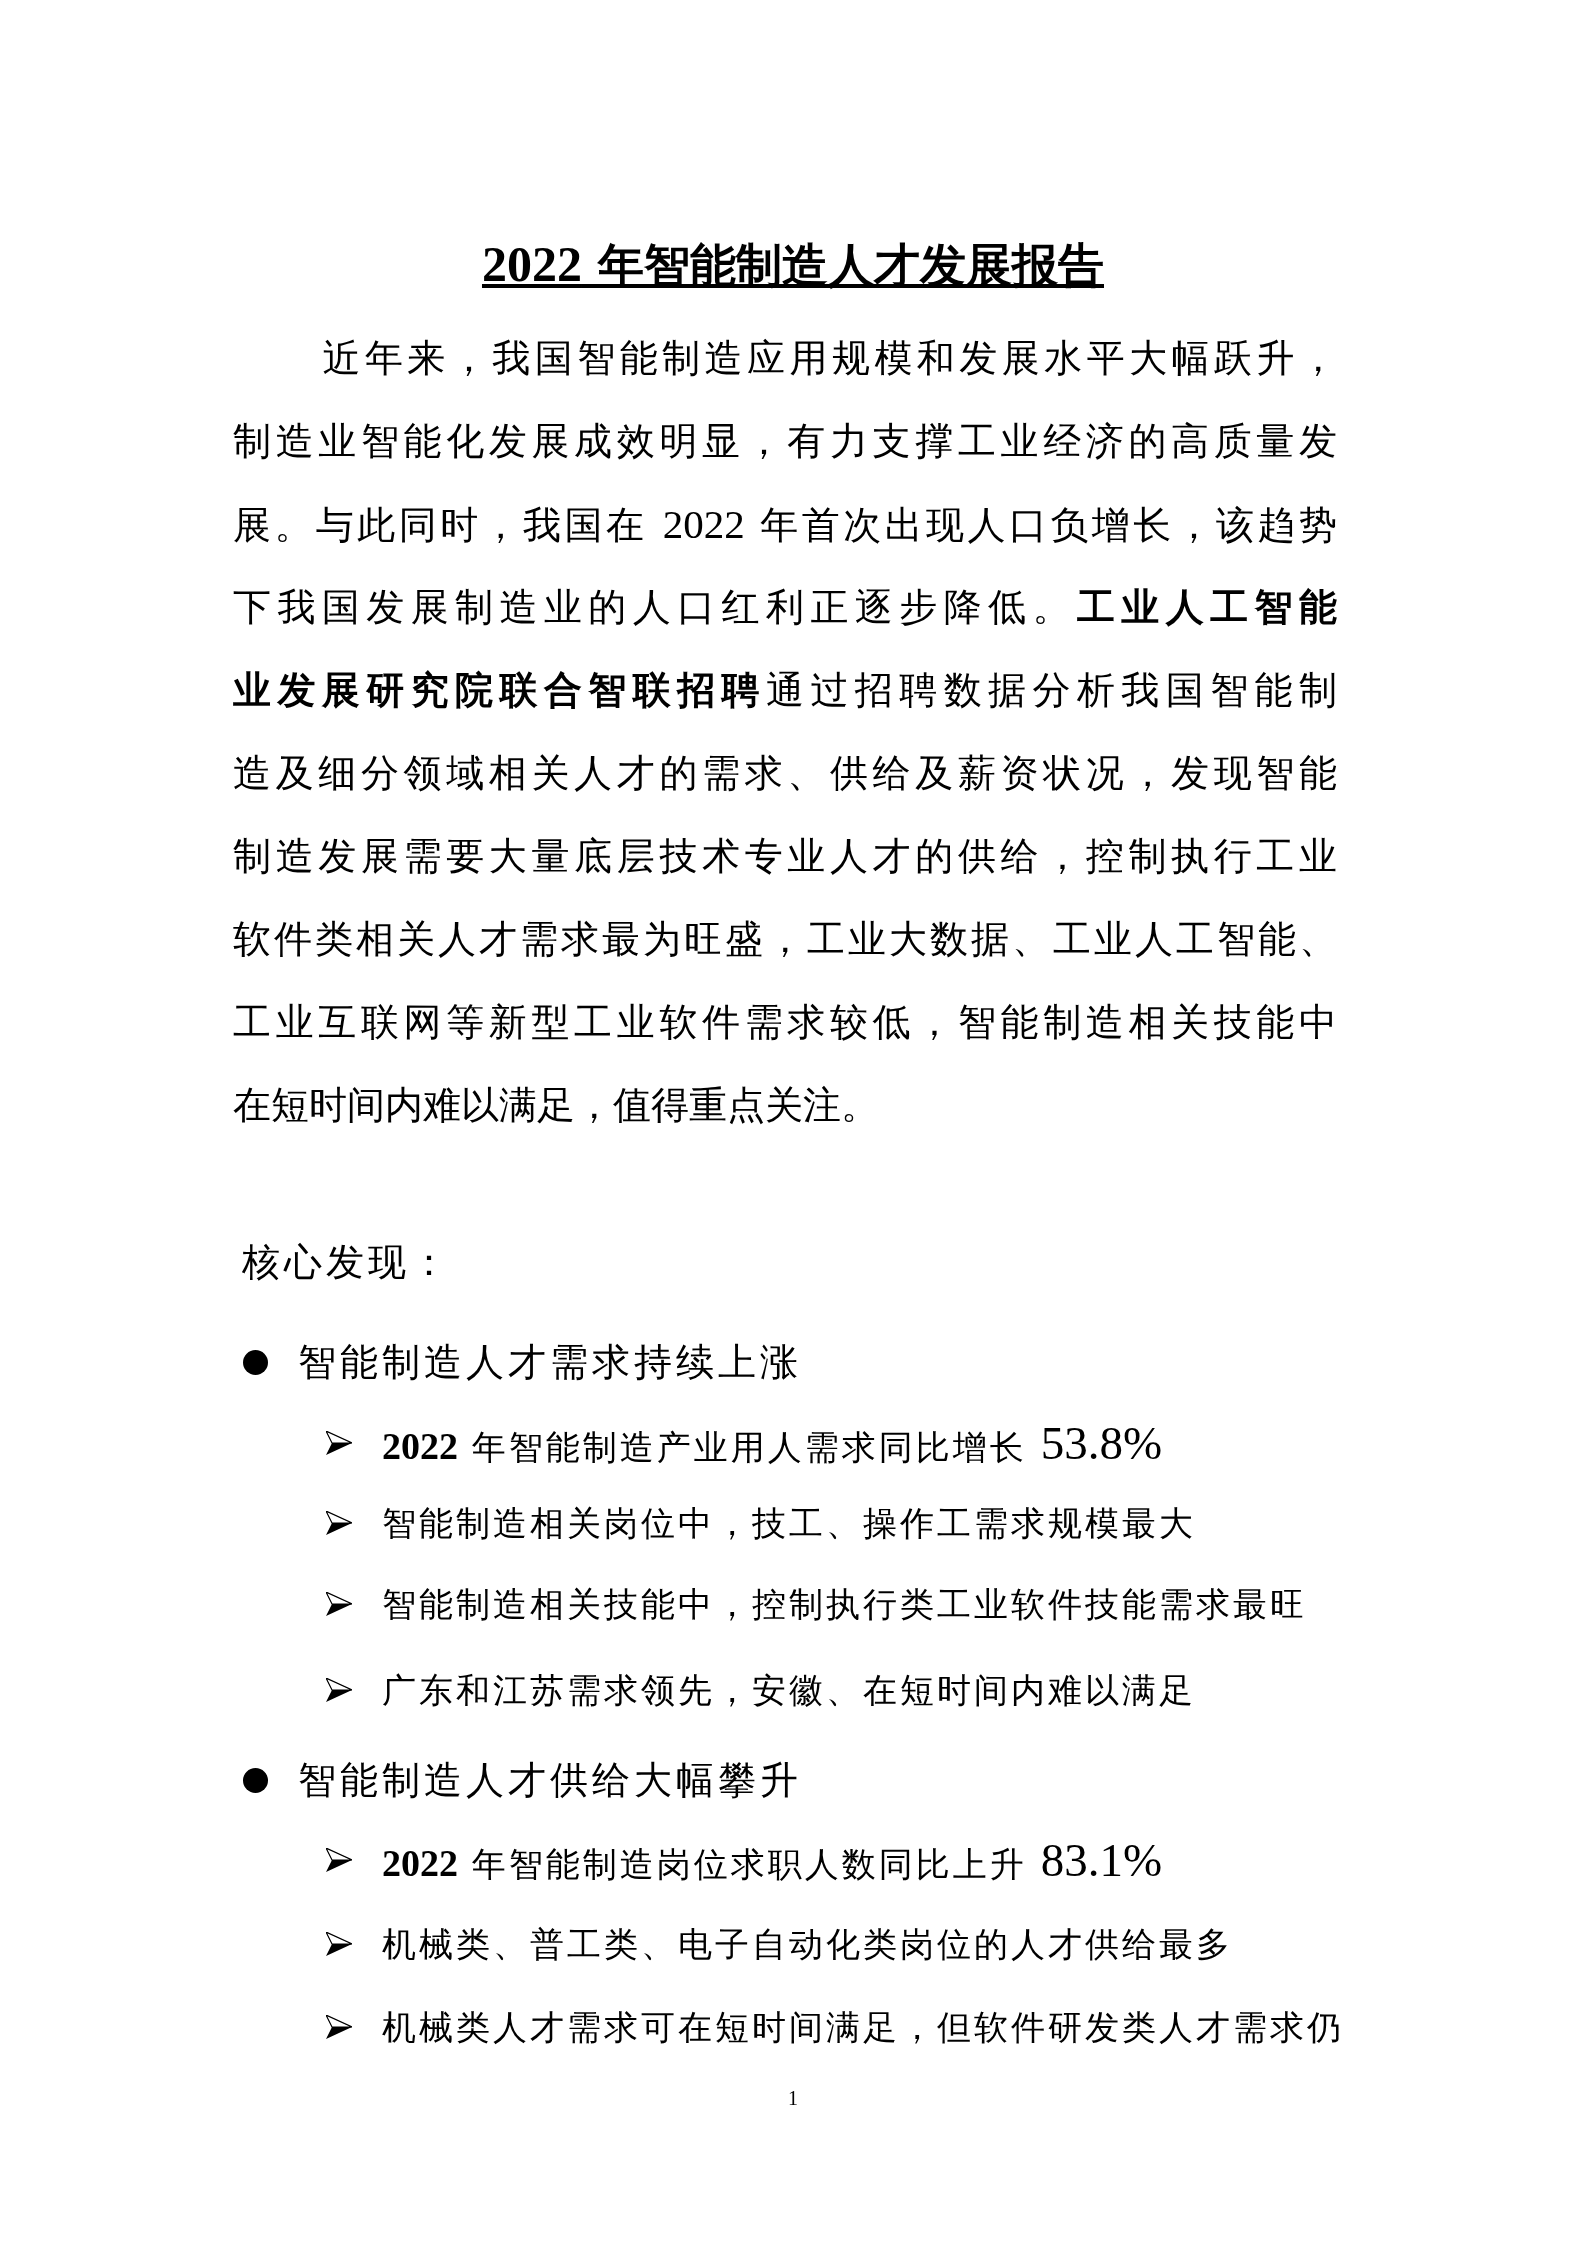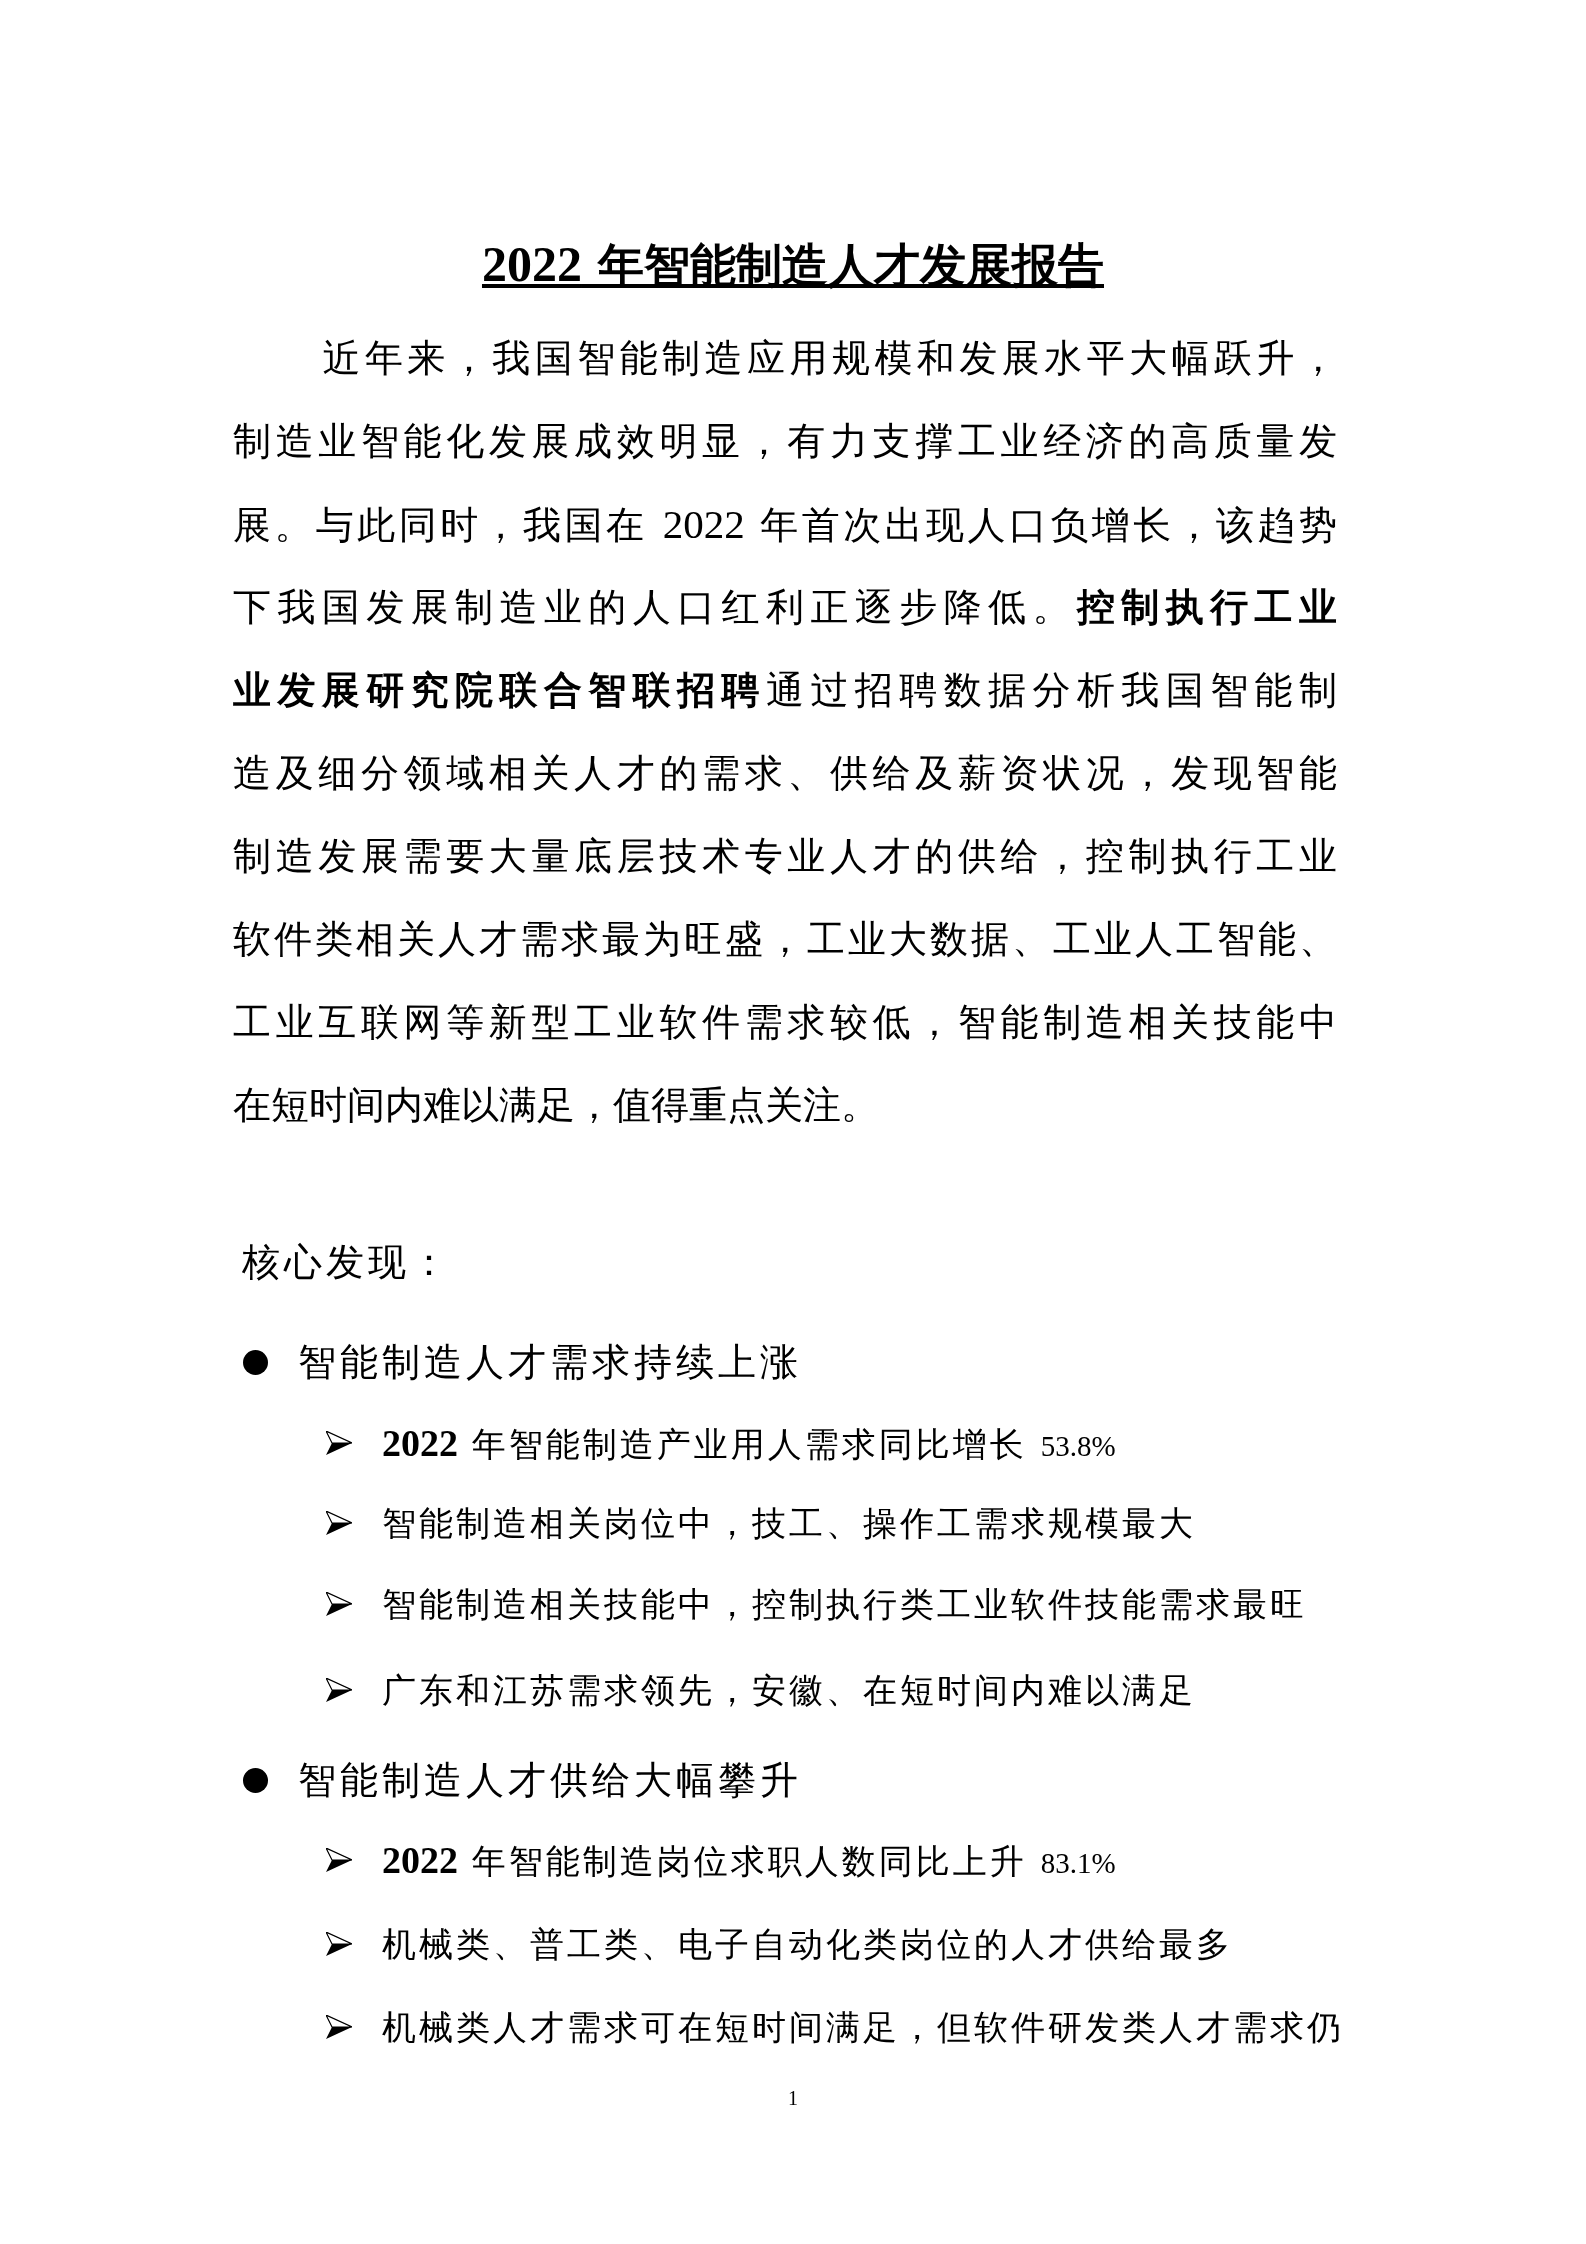--- a/index.html
+++ b/index.html
@@ -17,38 +17,38 @@
   .para-line .num { font-family: "Liberation Serif", "DejaVu Serif", serif; font-size: 41px; }
   .indent { display: inline-block; width: 85px; }
   .heading { position: absolute; left: 242px; top: 1234px; height: 56px; line-height: 56px; font-size: 38px; letter-spacing: 4px; }
   .bullet-row { position: absolute; left: 240px; height: 56px; line-height: 56px; font-size: 38px; }
   .bullet-dot { position: absolute; left: 3px; top: 16px; width: 25px; height: 25px; border-radius: 50%; background: #000; }
   .bullet-text { position: absolute; left: 58px; top: 0; white-space: nowrap; letter-spacing: 4px; }
   .sub-row { position: absolute; left: 326px; height: 50px; line-height: 50px; font-size: 34px; }
   .arrow { position: absolute; left: 0; top: 13px; width: 26px; height: 24px; }
   .sub-text { position: absolute; left: 56px; top: 0; white-space: nowrap; letter-spacing: 3px; }
   .sub-text .bold-num { font-weight: bold; font-family: "Liberation Serif", "DejaVu Serif", serif; font-size: 38px; letter-spacing: 0; }
-  .sub-text .num { font-family: "Liberation Serif", "DejaVu Serif", serif; font-size: 29px; letter-spacing: 0; }
+  .sub-text .num { font-family: "Liberation Serif", "DejaVu Serif", serif; font-size: 47px; letter-spacing: 0; }
   .page-number { position: absolute; left: 0; width: 1586px; top: 2084px; text-align: center;
                  font-size: 20px; line-height: 28px; font-family: "Liberation Serif", "DejaVu Serif", serif; }
 </style>
 </head>
 <body>
 
 <div class="page">
 
   <h1 class="title" style="margin:0;text-decoration:underline;">
     <span class="num">2022</span><span> 年智能制造人才发展报告</span>
   </h1>
 
   <div>
     <div class="para-line" style="top:330px;"><span class="indent"></span><span>近年来，我国智能制造应用规模和发展水平大幅跃升，</span></div>
     <div class="para-line" style="top:413px;"><span>制造业智能化发展成效明显，有力支撑工业经济的高质量发</span></div>
     <div class="para-line" style="top:496px;"><span>展。与此同时，我国在 </span><span class="num">2022</span><span> 年首次出现人口负增长，该趋势</span></div>
-    <div class="para-line" style="top:579px;"><span>下我国发展制造业的人口红利正逐步降低。</span><span class="bold">控制执行工业</span></div>
+    <div class="para-line" style="top:579px;"><span>下我国发展制造业的人口红利正逐步降低。</span><span class="bold">工业人工智能</span></div>
     <div class="para-line" style="top:662px;"><span class="bold">业发展研究院联合智联招聘</span><span>通过招聘数据分析我国智能制</span></div>
     <div class="para-line" style="top:745px;"><span>造及细分领域相关人才的需求、供给及薪资状况，发现智能</span></div>
     <div class="para-line" style="top:828px;"><span>制造发展需要大量底层技术专业人才的供给，控制执行工业</span></div>
     <div class="para-line" style="top:911px;"><span>软件类相关人才需求最为旺盛，工业大数据、工业人工智能、</span></div>
     <div class="para-line" style="top:994px;"><span>工业互联网等新型工业软件需求较低，智能制造相关技能中</span></div>
     <div class="para-line last" style="top:1077px;"><span>在短时间内难以满足，值得重点关注。</span></div>
   </div>
 
   <div class="heading">核心发现：</div>
 

